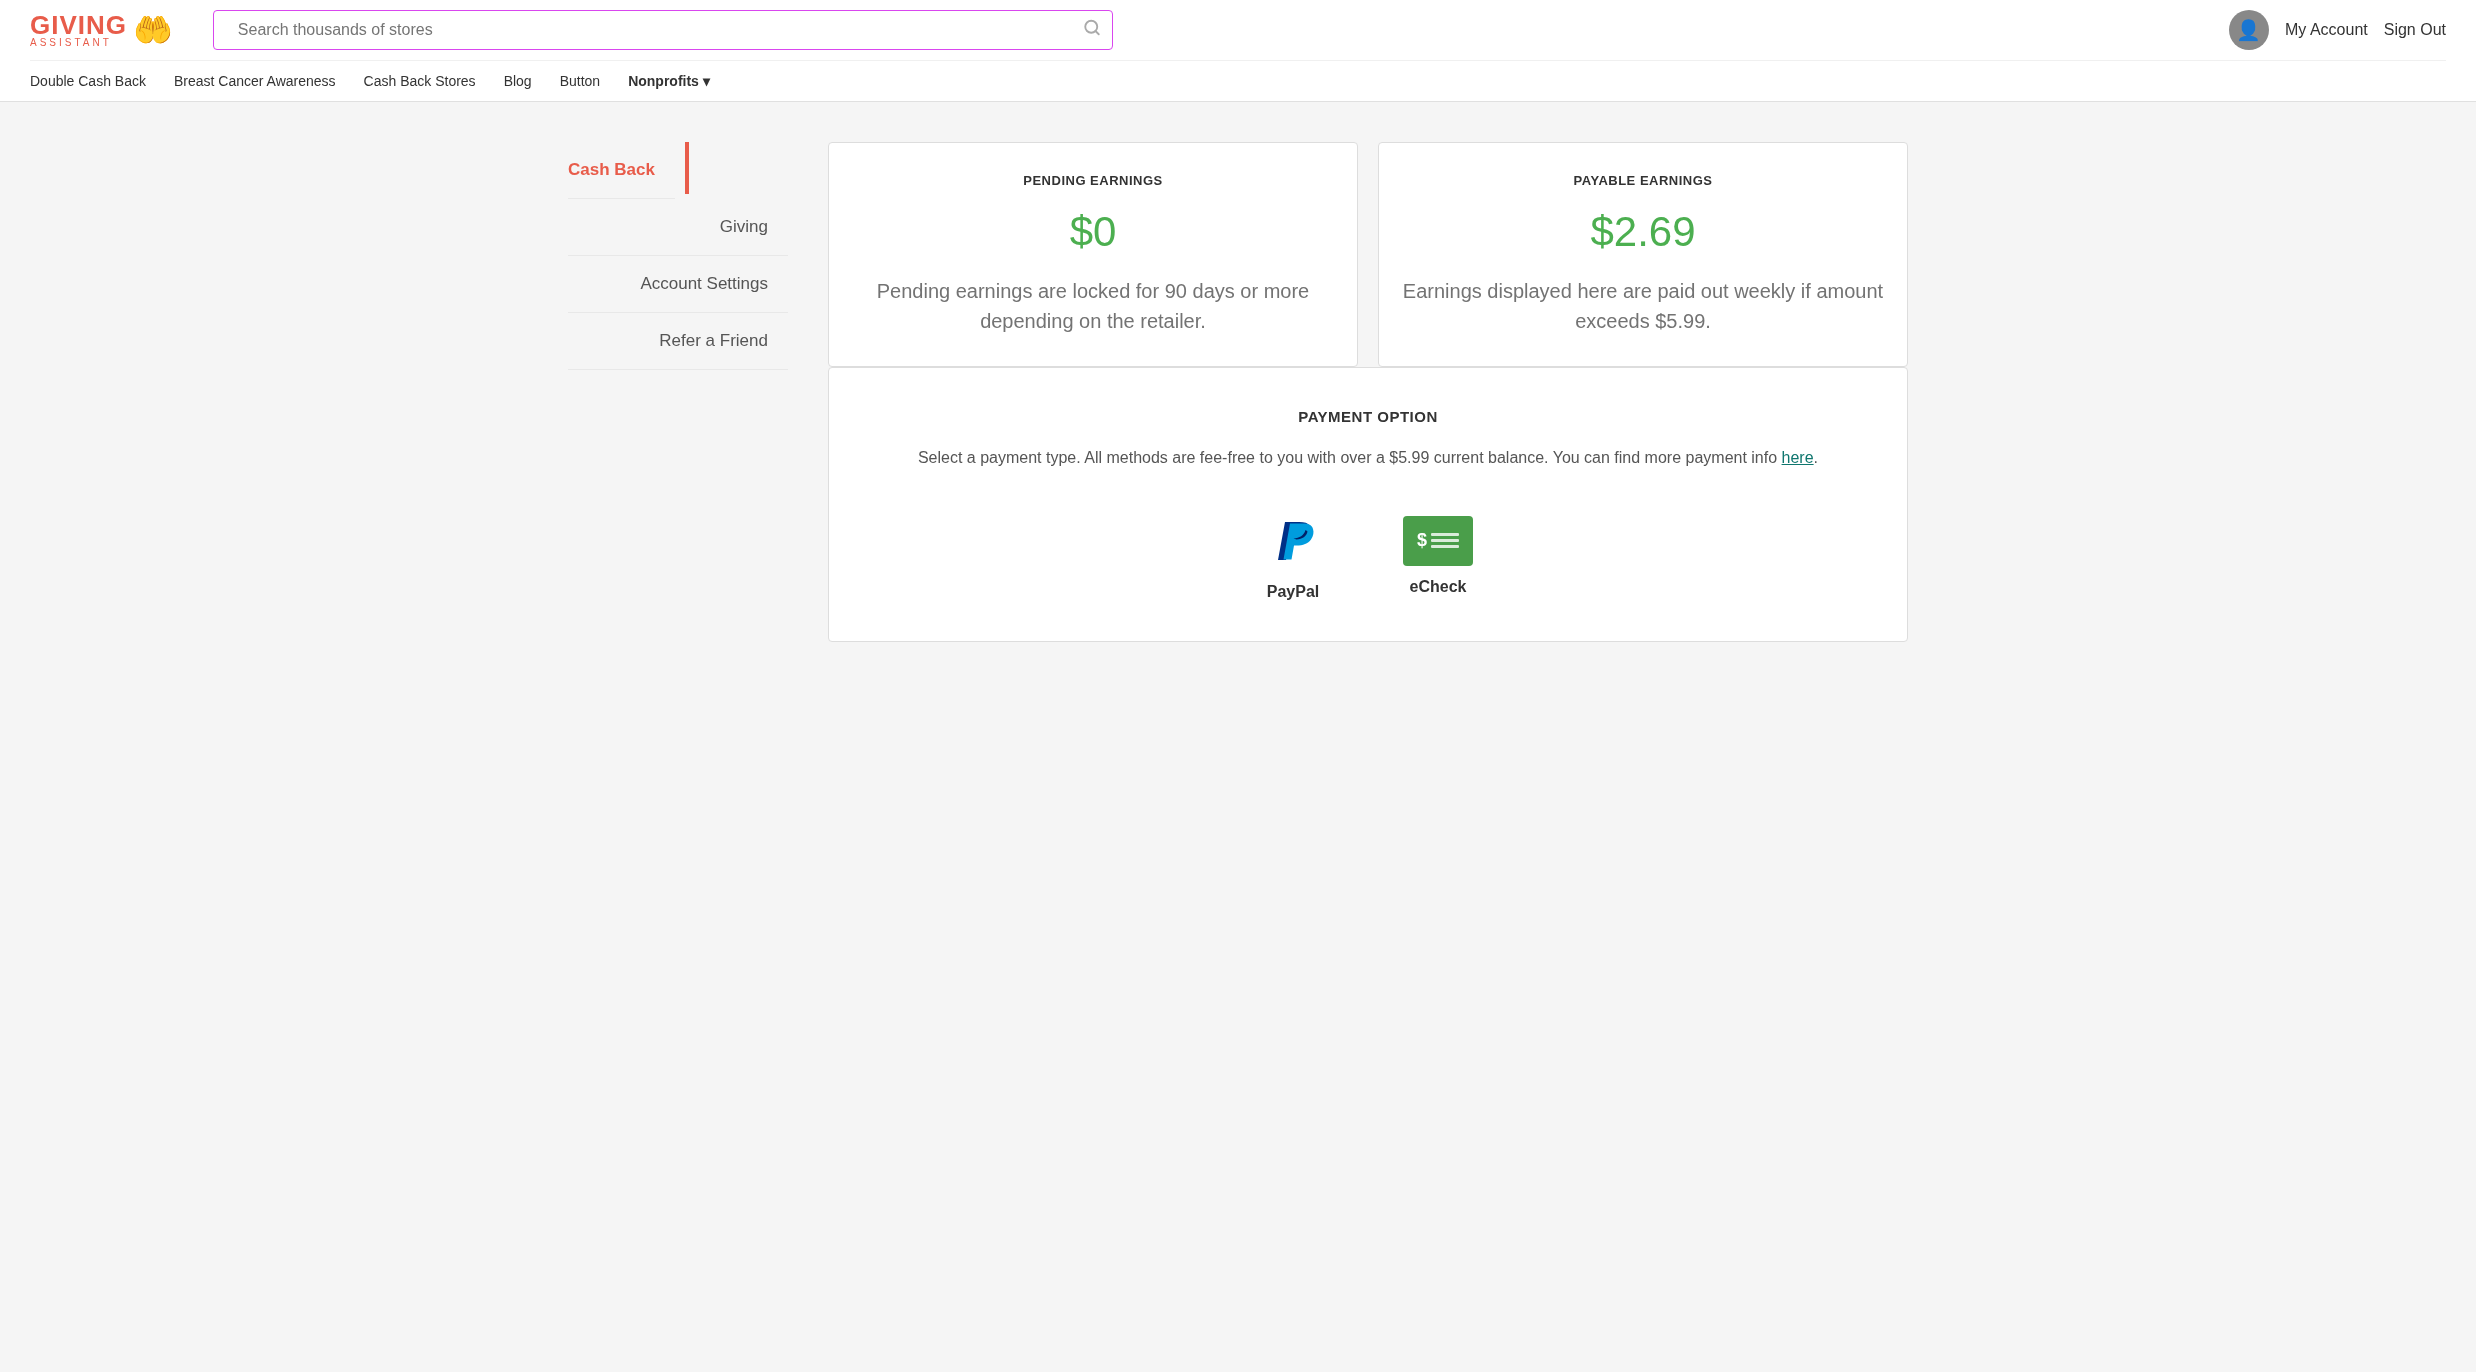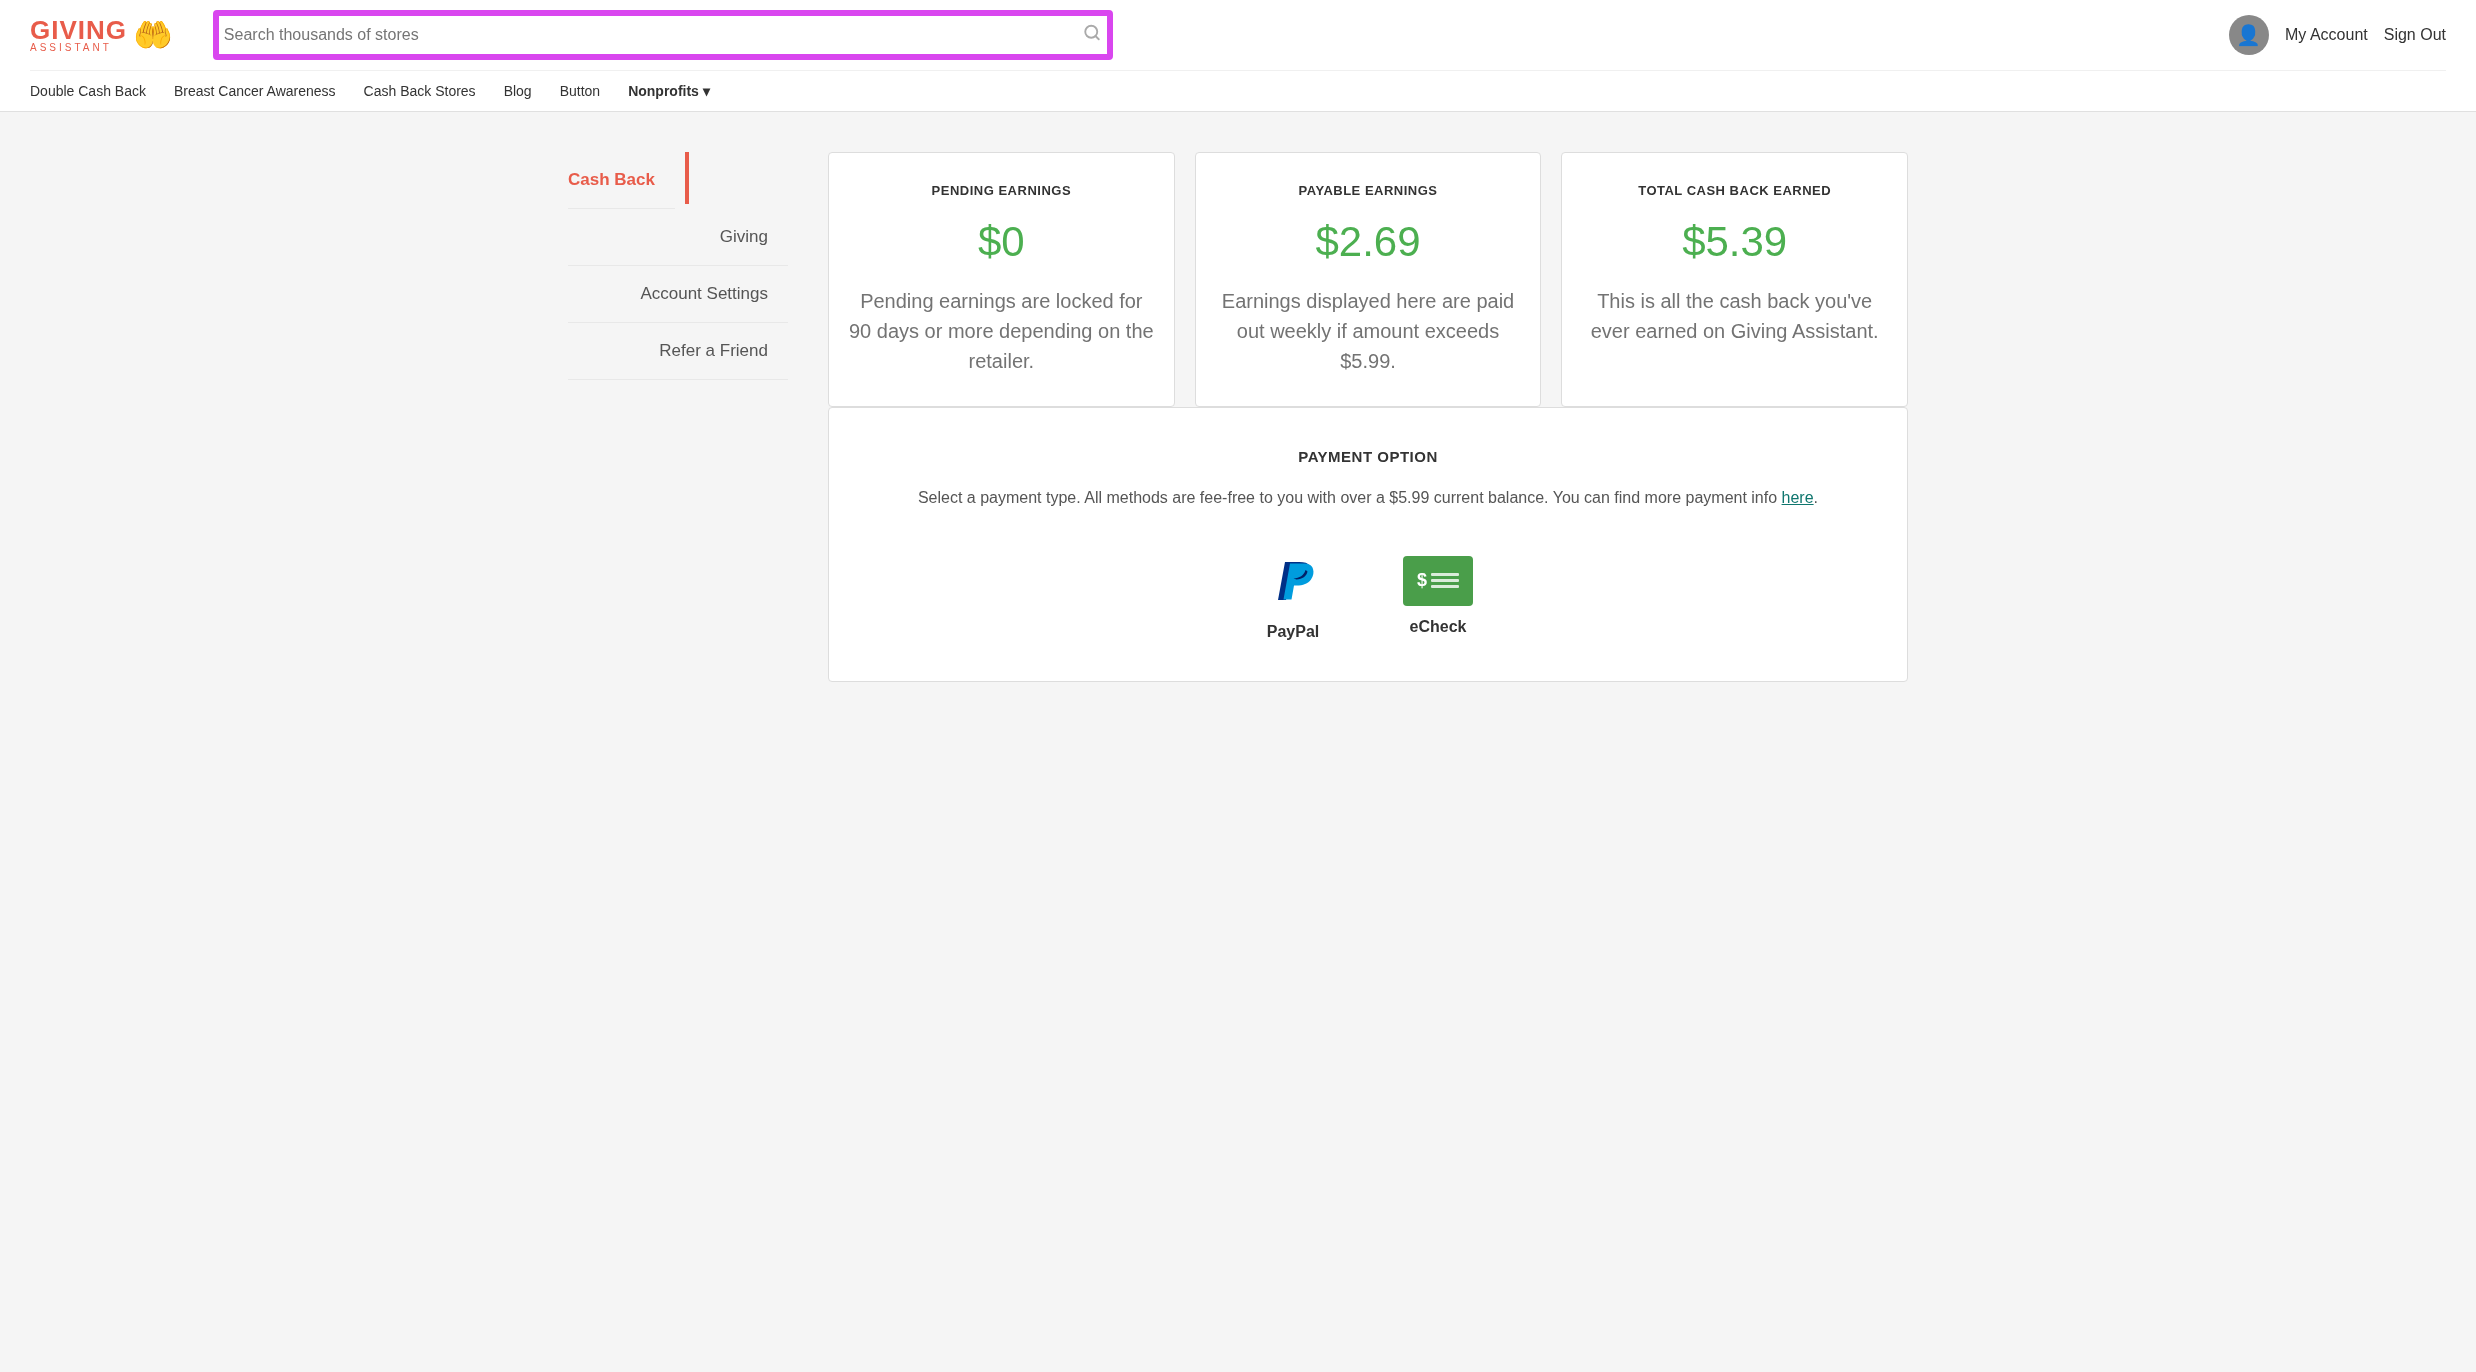--- a/index.html
+++ b/index.html
@@ -44,22 +44,22 @@
       font-size: 32px;
     }
     .search-area {
       flex: 1;
       max-width: 900px;
       margin: 0 20px;
       position: relative;
     }
     .search-input {
       width: 100%;
-      padding: 10px 40px 10px 5px;
-      border: 6px solid #d946ef;
+      padding: 10px 40px 10px 24px;
+      border: 1px solid #d946ef;
       border-radius: 4px;
       font-size: 16px;
       color: #999;
       outline: none;
     }
     .search-icon-btn {
       position: absolute;
       right: 12px;
       top: 50%;
       transform: translateY(-50%);
@@ -346,25 +346,20 @@
     <div class="earnings-cards">
       <div class="earnings-card">
         <div class="card-title">PENDING EARNINGS</div>
         <div class="card-amount">$0</div>
         <div class="card-description">Pending earnings are locked for 90 days or more depending on the retailer.</div>
       </div>
       <div class="earnings-card">
         <div class="card-title">PAYABLE EARNINGS</div>
         <div class="card-amount">$2.69</div>
         <div class="card-description">Earnings displayed here are paid out weekly if amount exceeds $5.99.</div>
-      </div>
-      <div class="earnings-card">
-        <div class="card-title">TOTAL CASH BACK EARNED</div>
-        <div class="card-amount">$5.39</div>
-        <div class="card-description">This is all the cash back you've ever earned on Giving Assistant.</div>
       </div>
     </div>
 
     <div class="payment-section">
       <div class="payment-title">PAYMENT OPTION</div>
       <div class="payment-description">
         <span>Select a payment type. All methods are fee-free to you with over a $5.99 current balance. You can find more payment info</span>
         <a href="#">here</a><span>.</span>
       </div>
       <div class="payment-options">

